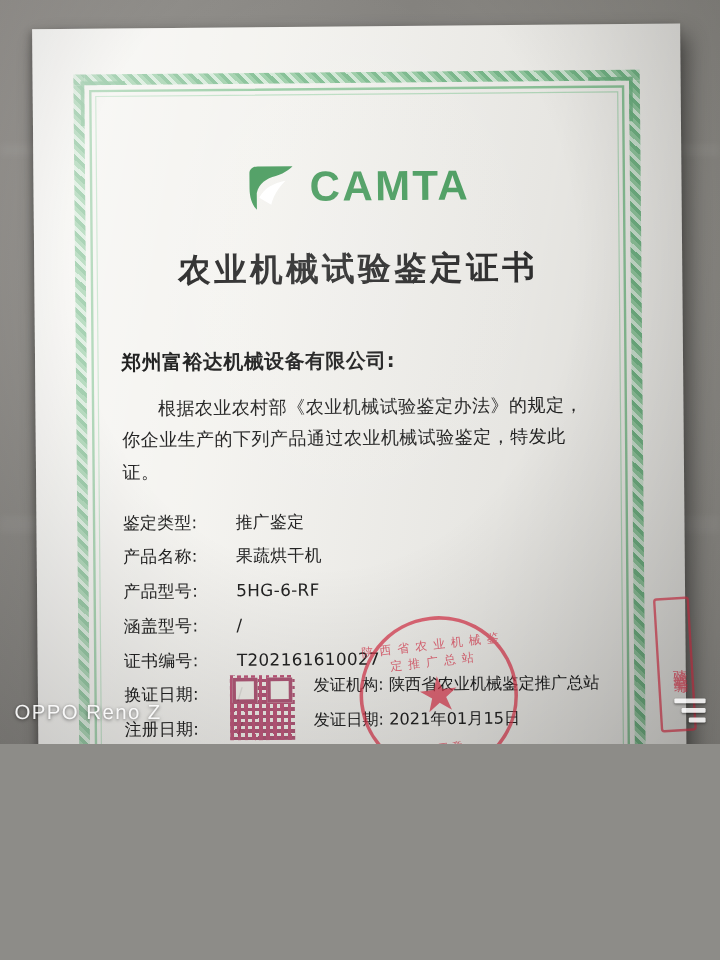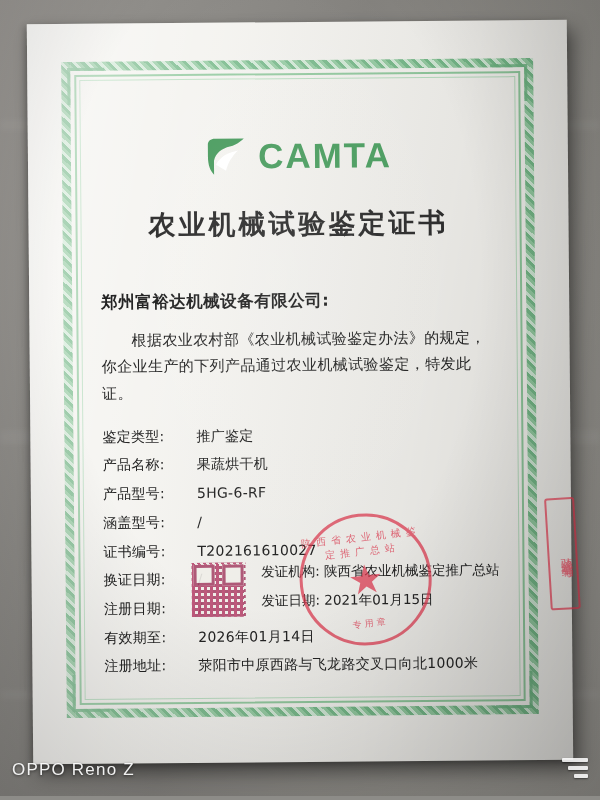--- a/index.html
+++ b/index.html
@@ -11,21 +11,21 @@
     height: 800px;
     overflow: hidden;
     font-family: "Liberation Sans", sans-serif;
     background: #8d8c88;
   }
 
   
   #photo {
     position: relative;
     width: 600px;
-    height: 796px;
+    height: 620px;
     background:
       linear-gradient(105deg, #9a9793 0%, #8f8d89 18%, #83817d 45%, #8b8984 72%, #93918c 100%);
     overflow: hidden;
   }
   #photo::after {
     
     content: "";
     position: absolute;
     inset: 0;
     background: radial-gradient(ellipse at 45% 35%, rgba(255,255,255,0.10) 0%, rgba(0,0,0,0.00) 45%, rgba(0,0,0,0.22) 100%);

